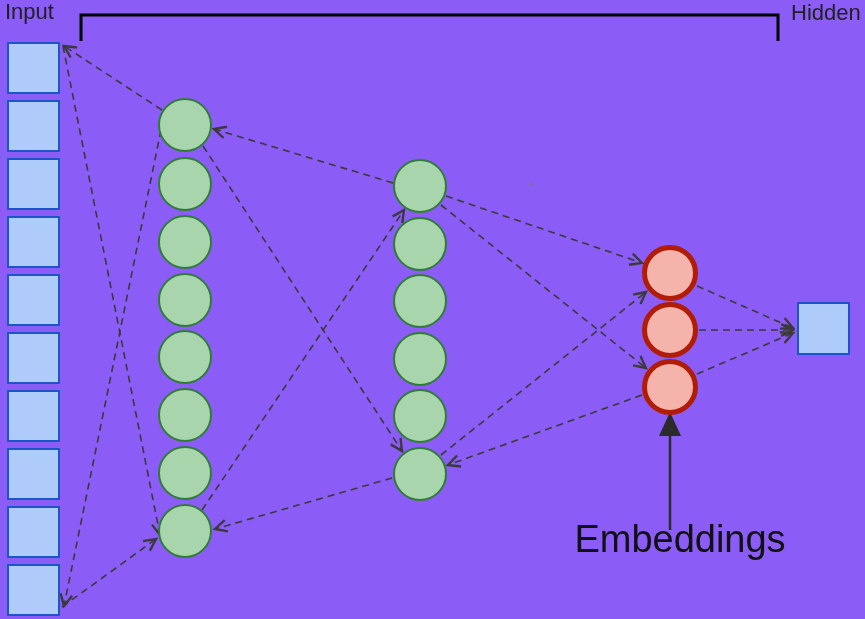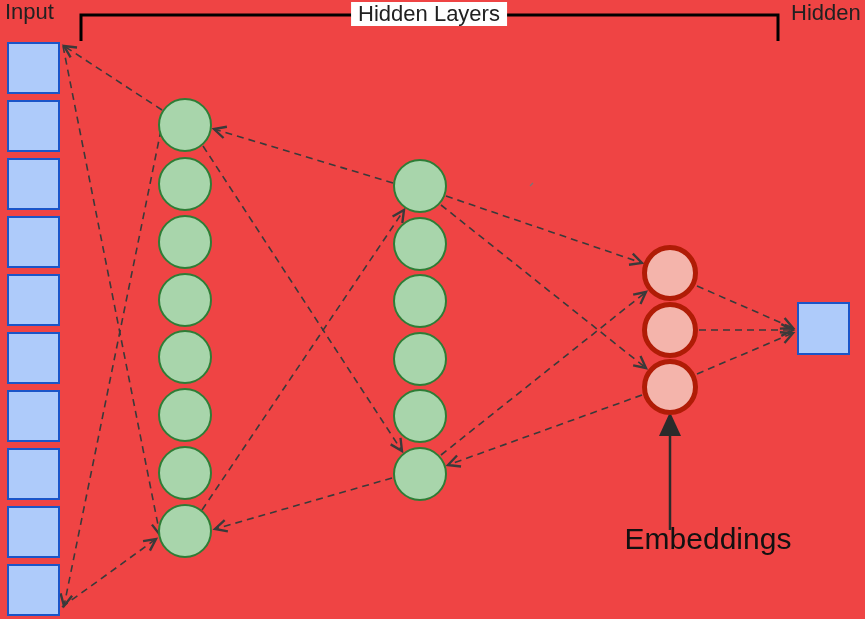--- a/index.html
+++ b/index.html
@@ -1,41 +1,41 @@
 <!DOCTYPE html>
 <html><head>
 <meta charset="utf-8">
 <style>
   html,body{margin:0;padding:0;background:#ffffff;}
   #stage{
     position:relative;
     width:865px;height:619px;
-    background:#ef4444;
+    background:#8b5cf6;
     font-family:"Liberation Sans", sans-serif;
     overflow:hidden;
   }
   #wires{position:absolute;left:0;top:0;width:865px;height:619px;}
   .lbl{
     position:absolute;
     color:#212121;
     font-size:22px;
     line-height:24px;
     white-space:nowrap;
   }
   .lbl-bracket{
     left:429px;top:2px;
     transform:translateX(-50%);
     background:#ffffff;
     padding:0 7px;
     z-index:3;
   }
   .lbl-embeddings{
-    left:708px;top:527px;
+    left:680px;top:527px;
     transform:translateX(-50%);
-    font-size:30px;
+    font-size:38px;
     color:#111111;
   }
   .sq{
     position:absolute;width:53px;height:52px;
     background:#aecbfa;border:2px solid #1b55c8;
     box-sizing:border-box;z-index:2;
   }
   .circ{
     position:absolute;width:54px;height:54px;border-radius:50%;
     background:#a8d5ab;border:2px solid #2e7d36;
@@ -91,21 +91,20 @@
 
     <g>
       <line x1="670" y1="530" x2="670" y2="434" stroke="#2b2b2b" stroke-width="2.5"></line>
       <polygon points="670,412 659,436 681,436" fill="#2b2b2b"></polygon>
     </g>
 
     <line x1="530" y1="186" x2="533" y2="183" stroke="#777777" stroke-width="1.2"></line>
   </svg>
 
   <div class="lbl" style="left:5px;top:0px;">Input</div>
-  <div class="lbl lbl-bracket">Hidden Layers</div>
   <div class="lbl" style="left:791px;top:1px;">Hidden</div>
   <div class="lbl lbl-embeddings">Embeddings</div>
 
   <div class="sq" style="left:7px;top:42px;"></div>
   <div class="sq" style="left:7px;top:100px;"></div>
   <div class="sq" style="left:7px;top:158px;"></div>
   <div class="sq" style="left:7px;top:216px;"></div>
   <div class="sq" style="left:7px;top:274px;"></div>
   <div class="sq" style="left:7px;top:332px;"></div>
   <div class="sq" style="left:7px;top:390px;"></div>

